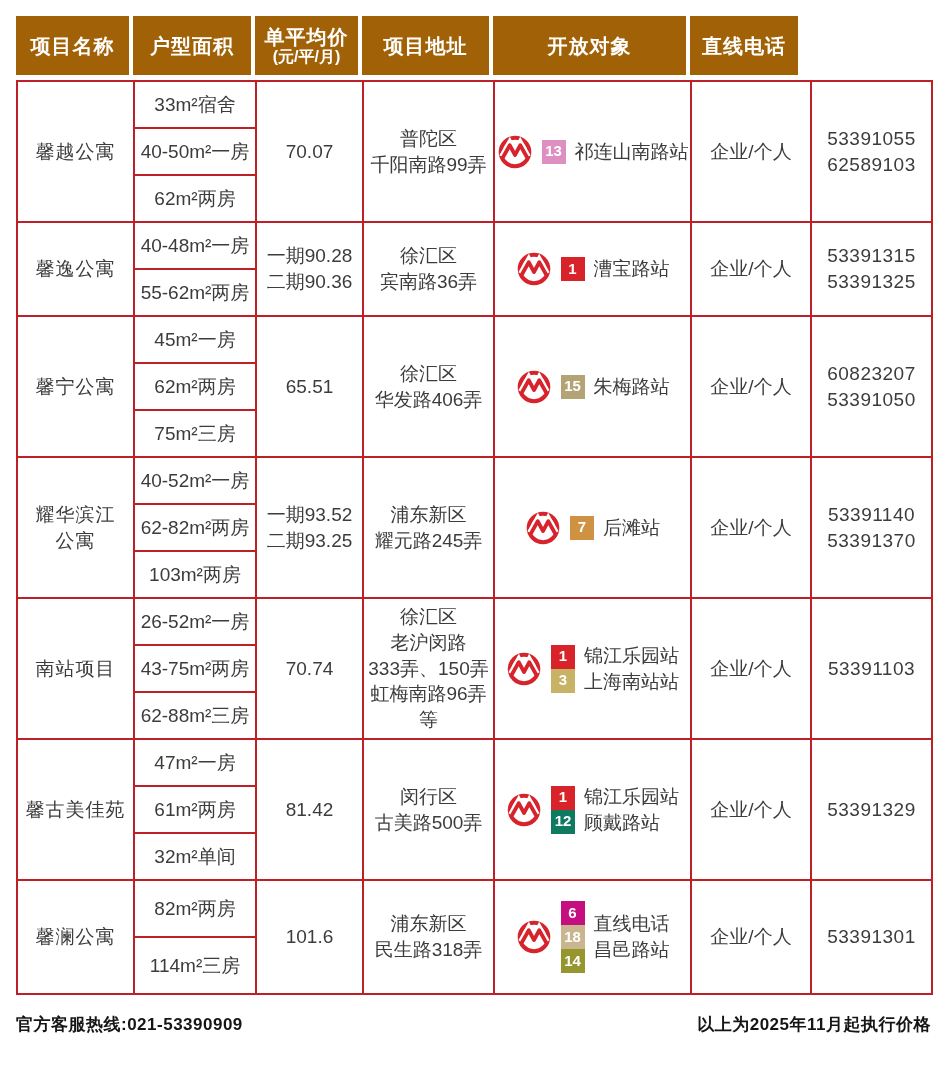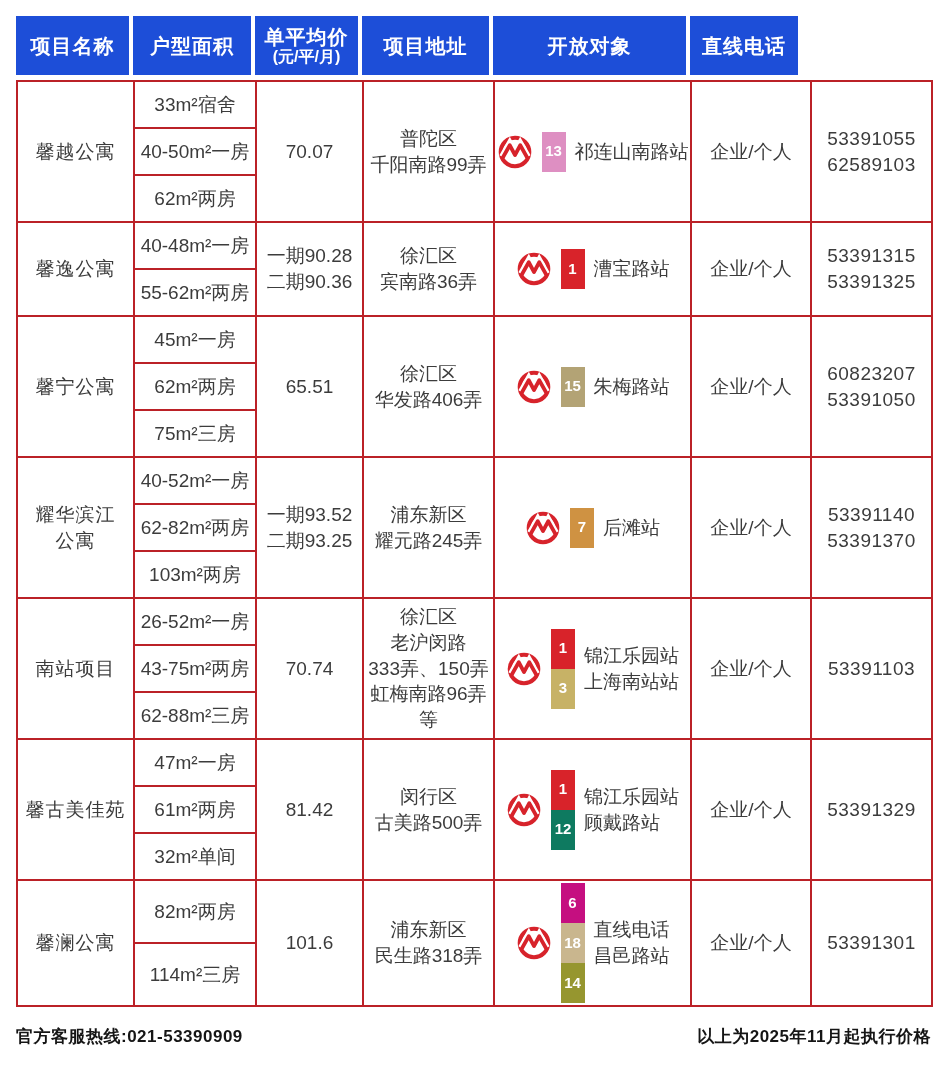--- a/index.html
+++ b/index.html
@@ -13,21 +13,21 @@
     padding:16px 16px 0 16px;
     background:#fff;
   }
   
   .header-grid {
     display:grid;
     grid-template-columns:117px 122px 107px 131px 197px 120px 121px;
     margin-bottom:5px;
   }
   .hcell {
-    background:#1d4ed8;
+    background:#a16207;
     color:#fff;
     height:59px;
     margin-right:4px;
     display:flex; flex-direction:column;
     align-items:center; justify-content:center;
     font-size:20px; font-weight:bold;
     letter-spacing:1px;
     line-height:1.1;
   }
   .hcell:last-child { margin-right:12px; }
@@ -55,21 +55,21 @@
   td.phone { font-size:19px; letter-spacing:0.5px; }
   td.open { font-size:19px; }
   
   .transit {
     display:flex; align-items:center; justify-content:center;
     gap:9px;
   }
   .metro-logo { width:36px; height:36px; flex:0 0 auto; }
   .badges { display:flex; flex-direction:column; }
   .badge {
-    width:24px; height:40px;
+    width:24px; height:24px;
     display:flex; align-items:center; justify-content:center;
     color:#fff; font-size:15px; font-weight:bold;
     border-radius:0;
   }
   .stations { display:flex; flex-direction:column; text-align:left; }
   .station { font-size:19px; line-height:1.35; white-space:nowrap; }
   
   .footer {
     width:915px;
     margin-top:18px;

